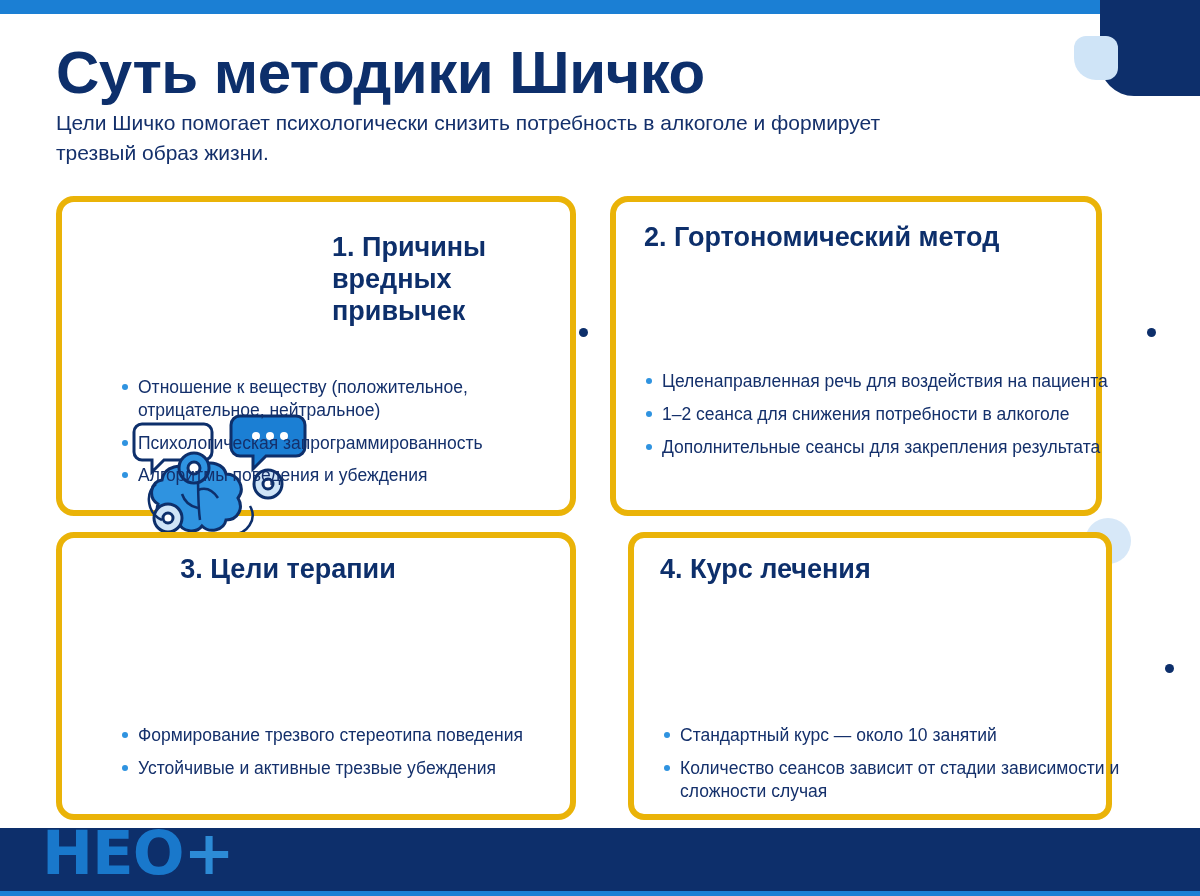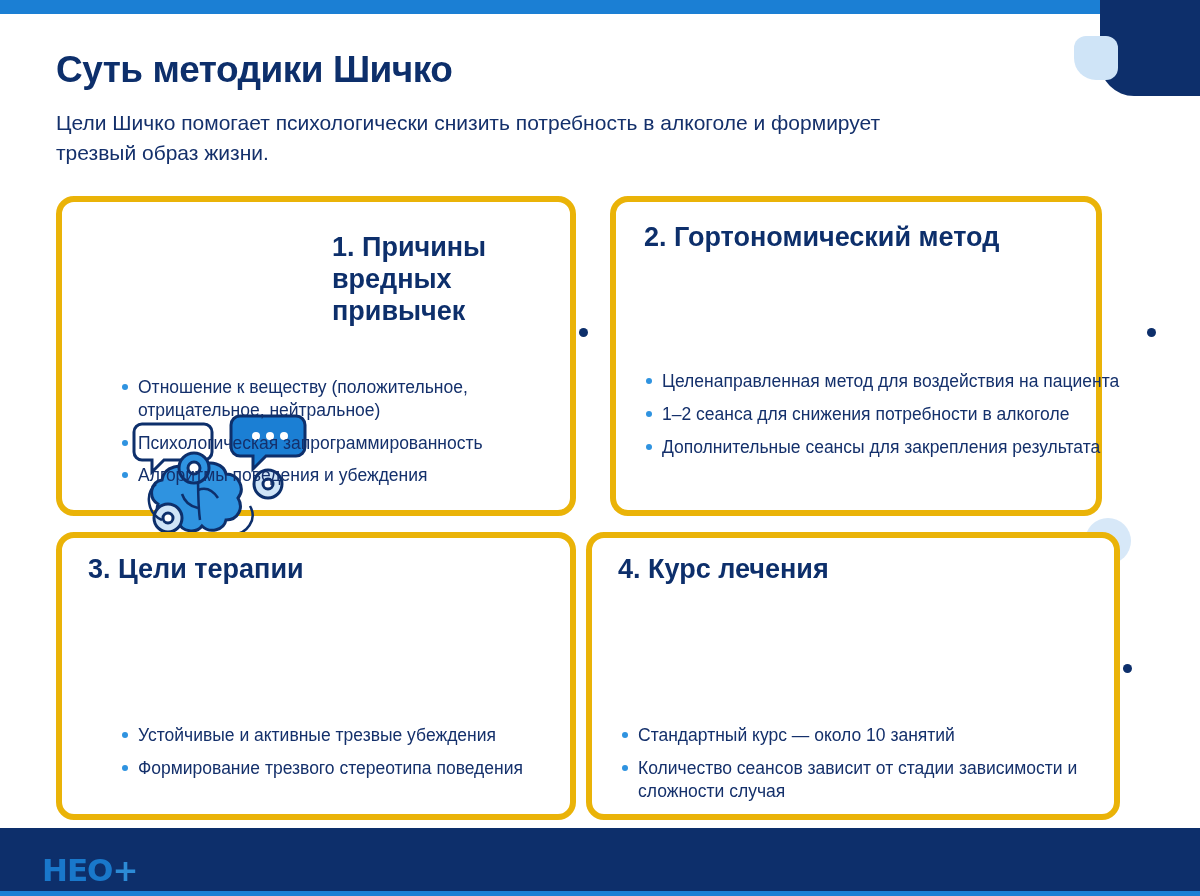--- a/index.html
+++ b/index.html
@@ -41,66 +41,65 @@
   }
   .bottombar-accent {
     position: absolute; left: 0; bottom: 0;
     width: 1200px; height: 5px;
     background: #1b7fd4;
   }
   .logo {
     position: absolute; left: 42px; bottom: 8px;
     font-family: "DejaVu Sans", sans-serif;
     font-weight: bold;
-    font-size: 31px;
+    font-size: 61px;
     letter-spacing: -1px;
     color: #1b7fd4;
     opacity: .92;
     user-select: none;
   }
   .logo .plus { color: #2f93e0; }
 
   
   .title {
     position: absolute; left: 56px; top: 38px;
-    font-size: 37px; font-weight: bold;
+    font-size: 60px; font-weight: bold;
     color: #0d2f6b;
     letter-spacing: -0.5px;
-    margin-top: 11px;
   }
   .subtitle {
     position: absolute; left: 56px; top: 108px;
     width: 900px;
     font-size: 21px;
     line-height: 1.45;
     color: #14306b;
   }
 
   
   .card {
     position: absolute;
     border: 6px solid #eab308;
     border-radius: 18px;
     background: #ffffff;
   }
   #card1 { left: 56px;  top: 196px; width: 520px; height: 320px; }
   #card2 { left: 610px; top: 196px; width: 492px; height: 320px; }
   #card3 { left: 56px;  top: 532px; width: 520px; height: 288px; }
-  #card4 { left: 586px; top: 532px; width: 534px; height: 288px; }
+  #card4 { left: 628px; top: 532px; width: 484px; height: 288px; border-radius: 16px; }
 
   .card-title {
     position: absolute;
     font-size: 27px;
     font-weight: bold;
     color: #0d2f6b;
     line-height: 1.18;
   }
   #card1 .card-title { left: 270px; top: 30px; width: 230px; }
   #card2 .card-title { left: 28px;  top: 20px; width: 480px; }
-  #card3 .card-title { left: 26px;  top: 16px; width: 400px; }
+  #card3 .card-title { left: 26px;  top: 16px; width: 400px; text-align: center; }
   #card4 .card-title { left: 26px;  top: 16px; width: 400px; }
 
   .bullets {
     position: absolute;
     list-style: none;
   }
   .bullets li {
     position: relative;
     padding-left: 18px;
     margin-bottom: 10px;
@@ -207,33 +206,33 @@
       <li>Психологическая запрограммированность</li>
       <li>Алгоритмы поведения и убеждения</li>
     </ul>
     <div class="side-dot" style="left:517px; top:126px;"></div>
   </div>
 
   <div class="card" id="card2">
     <div class="card-title">2. Гортономический метод</div>
 
     <ul class="bullets">
-      <li>Целенаправленная метод для воздействия на пациента</li>
+      <li>Целенаправленная речь для воздействия на пациента</li>
       <li>1–2 сеанса для снижения потребности в алкоголе</li>
       <li>Дополнительные сеансы для закрепления результата</li>
     </ul>
     <div class="side-dot" style="left:531px; top:126px;"></div>
   </div>
 
   <div class="card" id="card3">
     <div class="card-title">3. Цели терапии</div>
 
     <ul class="bullets">
+      <li>Формирование трезвого стереотипа поведения</li>
       <li>Устойчивые и активные трезвые убеждения</li>
-      <li>Формирование трезвого стереотипа поведения</li>
     </ul>
   </div>
 
   <div class="card" id="card4">
     <div class="card-title">4. Курс лечения</div>
 
     <ul class="bullets">
       <li>Стандартный курс — около 10 занятий</li>
       <li>Количество сеансов зависит от стадии зависимости и сложности случая</li>
     </ul>

